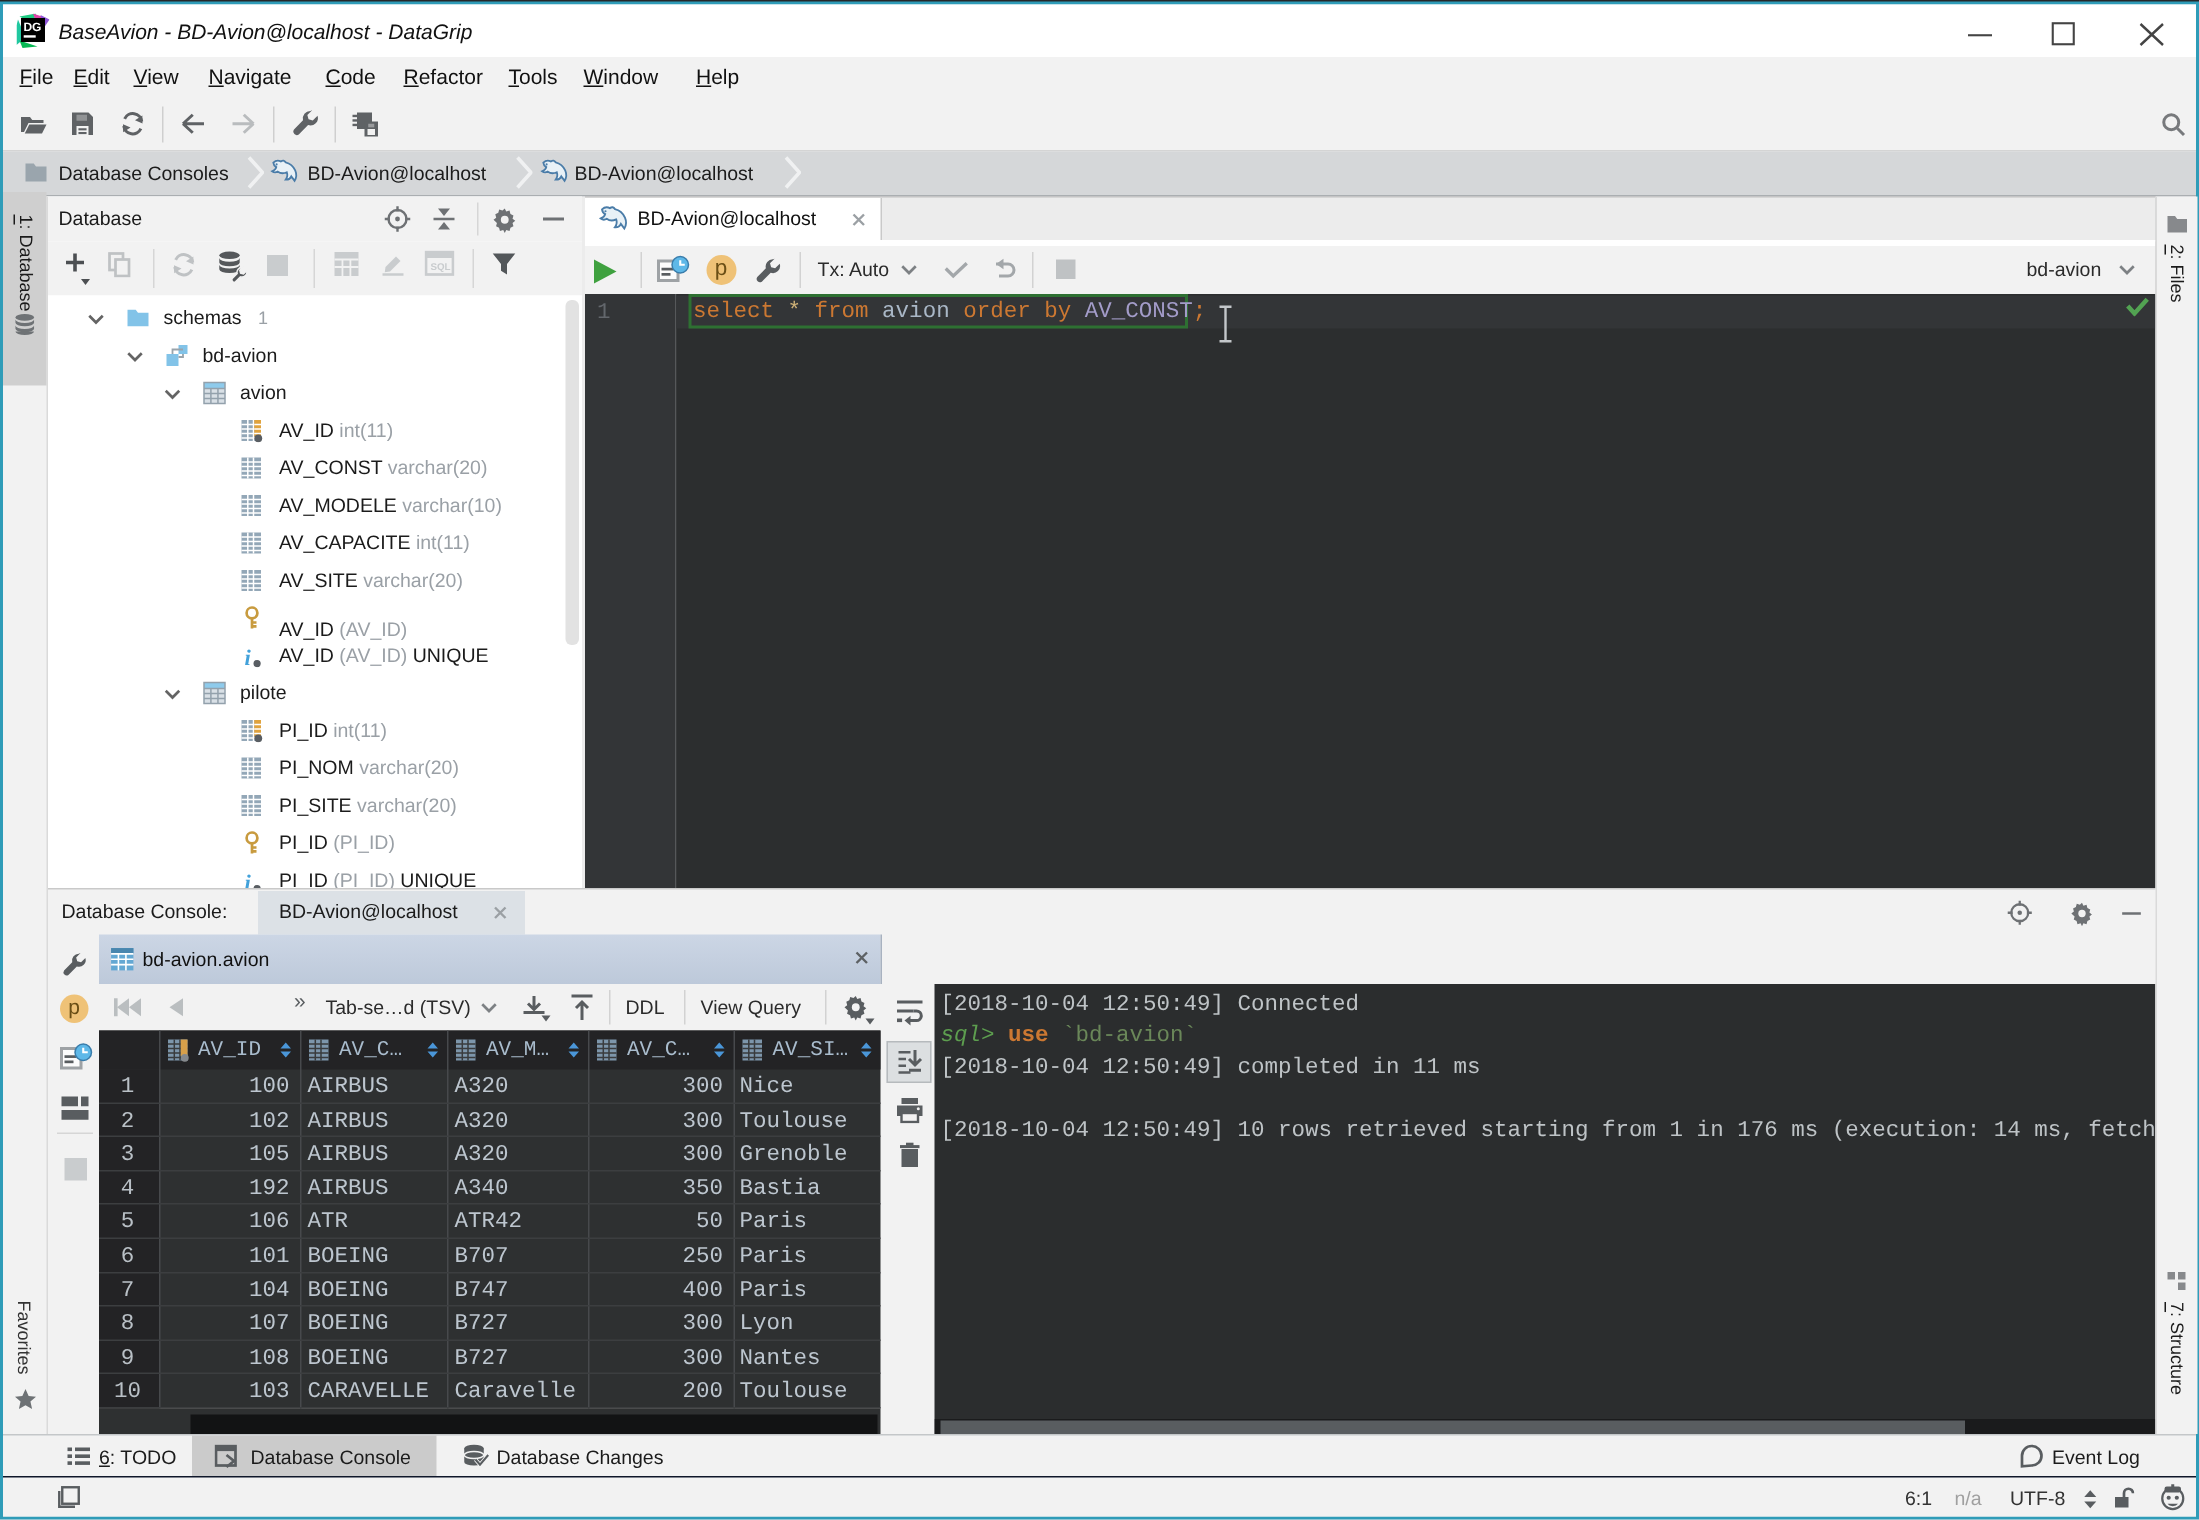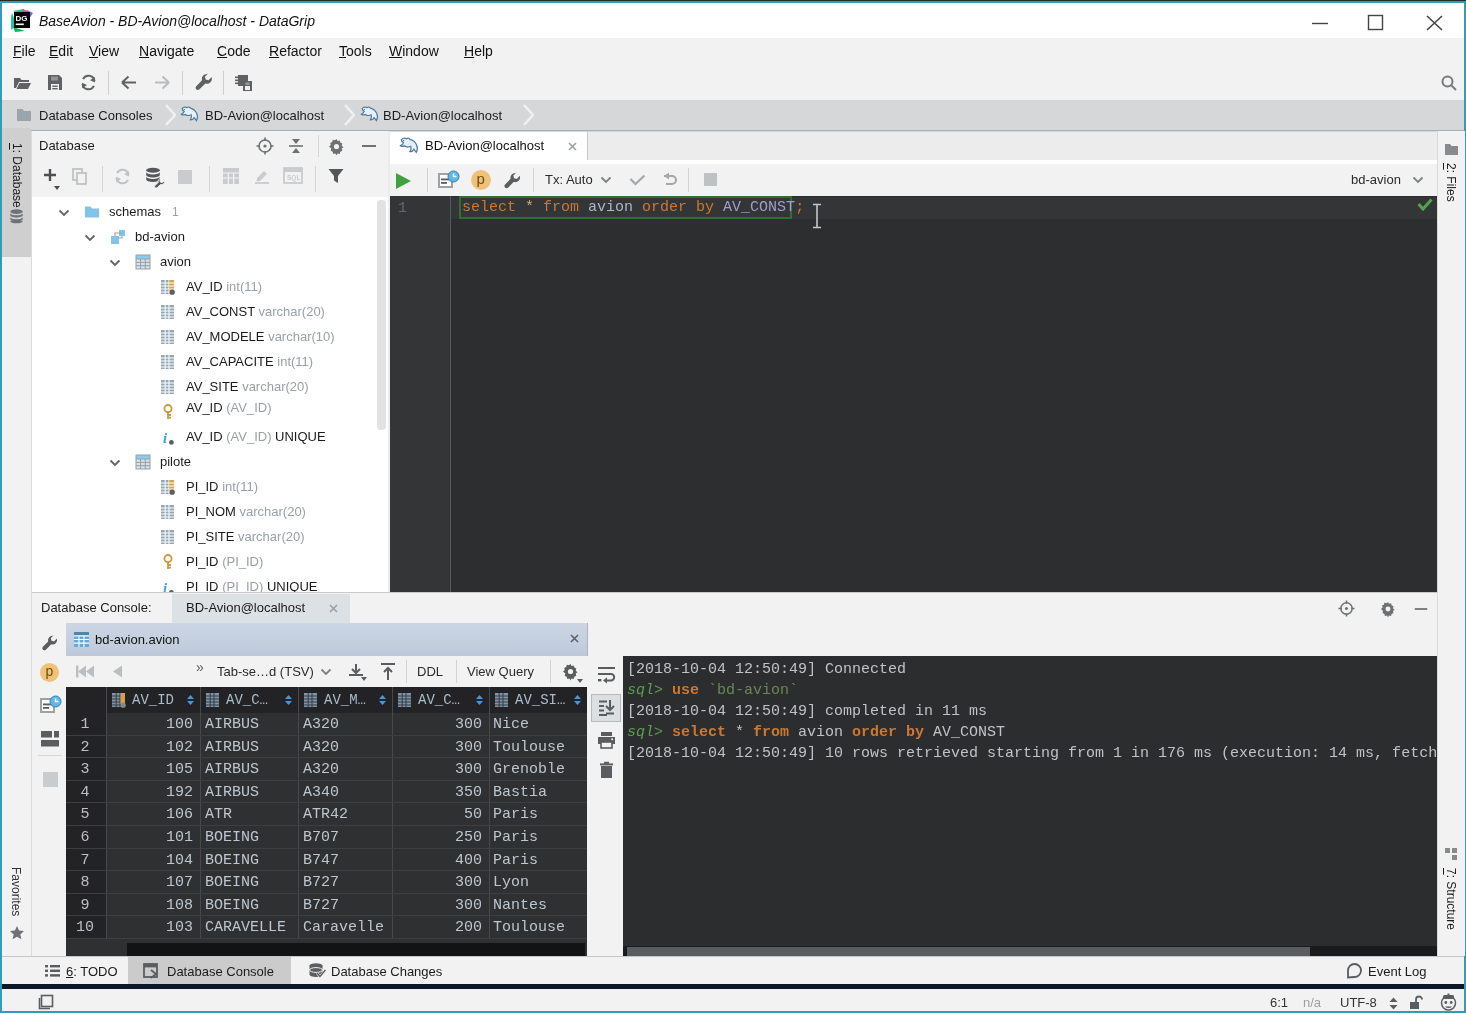--- a/index.html
+++ b/index.html
@@ -44,21 +44,21 @@
   #edgutter{position:absolute;left:0;top:65px;width:60px;height:396px;background:#333537;border-right:1px solid #56585a;}
   #edcode{position:absolute;left:61px;top:65px;width:986px;height:396px;background:#2c2e2f;}
   
   #rightstrip{position:absolute;left:1437px;top:131px;width:27px;height:825px;background:#f2f2f2;border-left:1px solid #dadada;z-index:5;}
   
   #bottompanel{position:absolute;left:2px;top:592px;width:1462px;height:364px;background:#f2f2f2;border-top:1px solid #c9c9c9;}
   
   #twbar{position:absolute;left:2px;top:956px;width:1462px;height:28px;background:#f2f2f2;border-top:1px solid #c4c7c9;box-sizing:border-box;}
   .twitem{position:absolute;top:7px;font-size:13px;color:#1b1b1b;}
   
-  #statusbar{position:absolute;left:2px;top:984px;width:1462px;height:27px;background:#f2f2f2;border-top:5px solid #0f172a;box-sizing:border-box;}
+  #statusbar{position:absolute;left:2px;top:984px;width:1462px;height:27px;background:#f2f2f2;border-top:1px solid #0f172a;box-sizing:border-box;}
   .stext{position:absolute;top:6px;font-size:13px;color:#333;}
   
   .gv{position:absolute;top:0;width:1px;height:252px;background:#47494c;}
   .ghc{position:absolute;top:0;height:26px;}
   .ghi{position:absolute;left:5px;top:5px;width:16px;height:16px;}
   .ghl{position:absolute;left:26px;top:5px;font-size:14px;color:#a9bccd;}
   .gsort{position:absolute;right:5px;top:7px;width:9px;height:12px;}
   .grow{position:absolute;left:0;width:521px;height:22.6px;border-bottom:1px solid #3c3e40;box-sizing:border-box;}
   .grow span{position:absolute;top:3px;white-space:pre;}
   .gn{left:0px;width:38px;text-align:center;color:#b9c0c6;}
@@ -343,21 +343,21 @@
         <rect x="1" y="1" width="13" height="14" fill="#93a7b7"></rect>
         <path d="M1 4 H14 M1 7 H14 M1 10 H14 M1 13 H14 M5.2 1 V15 M9 1 V15" stroke="#fff" stroke-width="1"></path>
       </svg>
       <span class="abs" style="left:155px;top:4px;">AV_SITE <span class="typ">varchar(20)</span></span>
     </div>
     <div class="trow" style="left:0;top:203px;">
       <svg class="ticon" style="left:129px;" viewBox="0 0 16 16">
         <circle cx="8" cy="4.6" r="3.6" fill="none" stroke="#c89b3f" stroke-width="1.8"></circle>
         <path d="M8 8 V15 M8 11 H11 M8 13.6 H11" stroke="#c89b3f" stroke-width="1.8"></path>
       </svg>
-      <span class="abs" style="left:155px;top:0;">AV_ID <span class="typ">(AV_ID)</span></span>
+      <span class="abs" style="left:155px;top:12px;">AV_ID <span class="typ">(AV_ID)</span></span>
     </div>
     <div class="trow" style="left:0;top:228px;">
       <svg class="ticon" style="left:129px;" viewBox="0 0 16 16">
         <text x="3" y="14" font-family="Liberation Serif" font-style="italic" font-weight="bold" font-size="15" fill="#42a1da">i</text>
         <circle cx="11.4" cy="13.4" r="2.4" fill="#595e63"></circle>
       </svg>
       <span class="abs" style="left:155px;top:4px;">AV_ID <span class="typ">(AV_ID)</span> UNIQUE</span>
     </div>
 
     <div class="trow" style="left:0;top:253px;">
@@ -754,21 +754,20 @@
   <svg class="abs" style="left:597px;top:168px;" width="15" height="18" viewBox="0 0 15 18">
     <rect x="2" y="5" width="11" height="12" fill="#595d60"></rect>
     <rect x="1" y="2.4" width="13" height="2" fill="#595d60"></rect>
     <rect x="5" y="0.8" width="5" height="2" fill="#595d60"></rect>
   </svg>
 
   <div class="abs mono" style="left:621px;top:63px;width:814px;height:301px;background:#2b2d2e;overflow:hidden;font-size:15px;line-height:21px;color:#bec3c6;white-space:pre;">
     <div class="abs" style="left:4px;top:3px;">[2018-10-04 12:50:49] Connected</div>
     <div class="abs" style="left:4px;top:24px;"><span style="color:#5d9e4f;font-style:italic;">sql&gt;</span> <span style="color:#cc7832;font-weight:bold;">use</span> <span style="color:#6a8759;">`bd-avion`</span></div>
     <div class="abs" style="left:4px;top:45px;">[2018-10-04 12:50:49] completed in 11 ms</div>
-    <div class="abs" style="left:4px;top:66px;"><span style="color:#5d9e4f;font-style:italic;">sql&gt;</span> <span style="color:#cc7832;font-weight:bold;">select</span> * <span style="color:#cc7832;font-weight:bold;">from</span> avion <span style="color:#cc7832;font-weight:bold;">order by</span> AV_CONST</div>
     <div class="abs" style="left:4px;top:87px;">[2018-10-04 12:50:49] 10 rows retrieved starting from 1 in 176 ms (execution: 14 ms, fetchi</div>
     <div class="abs" style="left:0px;top:290px;width:814px;height:11px;background:#1a1b1c;">
       <div class="abs" style="left:4px;top:1px;width:683px;height:9px;background:#595d60;"></div>
     </div>
   </div>
 </div>
 <div id="twbar">
   <svg class="abs" style="left:42px;top:7px;" width="16" height="14" viewBox="0 0 16 14">
     <rect x="1" y="1" width="3" height="2.4" fill="#595d60"></rect>
       <rect x="6" y="1" width="10" height="2.4" fill="#595d60"></rect>

